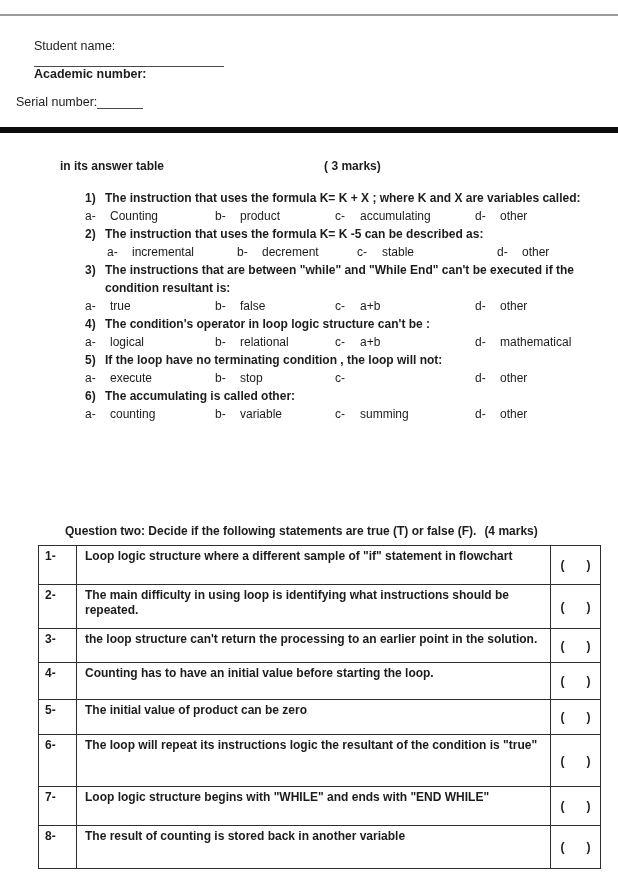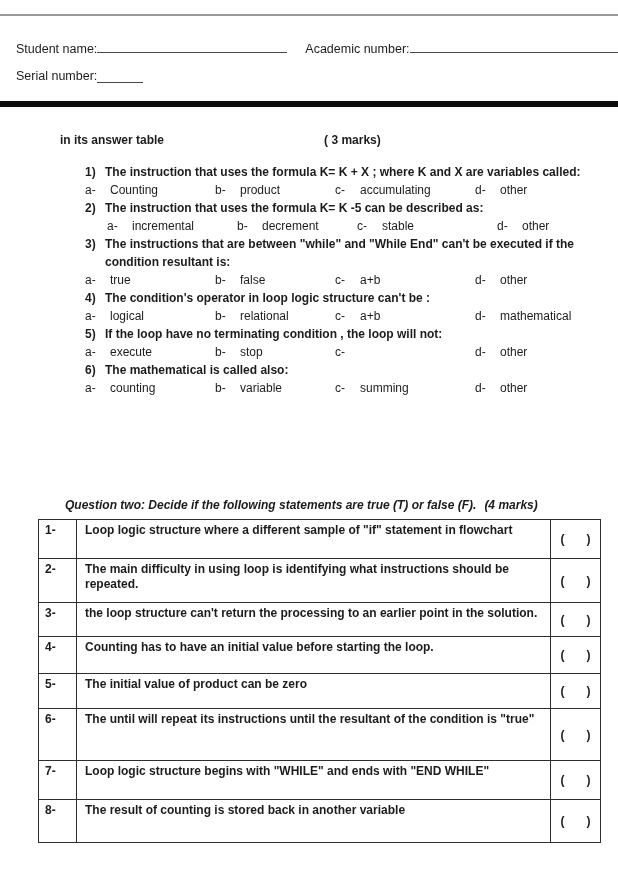--- a/index.html
+++ b/index.html
@@ -7,25 +7,25 @@
   body {
     width: 618px; height: 890px;
     background: #ffffff;
     font-family: "Liberation Sans", sans-serif;
     color: #1c1c1c;
     overflow: hidden;
     position: relative;
   }
   
   .top-rule { height: 2px; background: #9a9a9a; margin-top: 14px; }
-  .hdr-row1 { display: flex; align-items: baseline; margin: 23px 0 0 16px; font-size: 12.5px; }
+  .hdr-row1 { display: flex; align-items: baseline; margin: 23px 0 0 16px; font-size: 12.5px; flex-direction: column; }
   .hdr-row2 { display: flex; align-items: flex-end; margin: 13px 0 0 16px; font-size: 12.5px; }
   .blank { display: inline-block; height: 14px; border-bottom: 1.4px solid #4a4a4a; }
   .blank-student { width: 190px; }
-  .lbl-acad { margin-left: 18px; }
+  .lbl-acad { margin-left: 18px; font-weight: bold; }
   .blank-acad { flex: 1; }
   .blank-serial { width: 46px; }
   .thick-rule { height: 6px; background: #0d0d0d; margin-top: 18px; }
 
   
   .q1 { margin: 24px 0 0 60px; font-size: 12px; width: 532px; }
   .q1-head { font-weight: bold; line-height: 19px; }
   .q1-head .u { text-decoration: underline; }
   .q1-head-line2 { font-weight: bold; line-height: 19px; }
   .q1-head-line2 .marks { margin-left: 160px; text-align: right; }
@@ -33,21 +33,21 @@
   .q-line { display: flex; line-height: 18px; }
   .q-num { width: 20px; flex-shrink: 0; font-weight: bold; }
   .q-text { flex: 1; font-weight: bold; }
   .opts { display: grid; grid-template-columns: 130px 120px 140px auto; line-height: 18px; }
   .opts.indent { margin-left: 22px; }
   .opt { display: flex; }
   .ol { width: 25px; flex-shrink: 0; }
   .ot { display: inline-block; max-width: 92px; }
 
   
-  .q2-head { margin: 100px 0 0 65px; font-size: 12px; font-weight: bold; line-height: 17px; font-style: italic; }
+  .q2-head { margin: 100px 0 0 65px; font-size: 12px; font-weight: bold; line-height: 17px; }
   .q2-head .marks { margin-left: 8px; }
   table.tf { border-collapse: collapse; margin: 5px 0 0 38px; width: 563px; table-layout: fixed; font-size: 12px; }
   table.tf td { border: 1.6px solid #2e2e2e; }
   col.c1 { width: 38px; } col.c3 { width: 50px; }
   td.c-num { font-weight: bold; vertical-align: top; padding: 3px 0 0 6px; }
   td.c-st  { font-weight: bold; vertical-align: top; padding: 3px 8px 2px 8px; line-height: 15px; }
   td.c-ans { font-weight: bold; vertical-align: middle; }
   td.c-ans .pw { display: flex; justify-content: center; gap: 22px; }
   tr:nth-child(1) td { height: 39px; }
   tr:nth-child(2) td { height: 44px; }
@@ -190,21 +190,21 @@
           <span class="ol">c-</span>
         </span>
       <span class="opt">
           <span class="ol">d-</span>
           <span class="ot">other</span>
         </span>
     </div>
 
     <div class="q-line">
       <span class="q-num">6)</span>
-      <span class="q-text">The mathematical is called also:</span>
+      <span class="q-text">The accumulating is called other:</span>
     </div>
     <div class="opts">
       <span class="opt">
           <span class="ol">a-</span>
           <span class="ot">counting</span>
         </span>
       <span class="opt">
           <span class="ol">b-</span>
           <span class="ot">variable</span>
         </span>
@@ -275,21 +275,21 @@
     <td class="c-st">The initial value of product can be zero</td>
     <td class="c-ans">
           <div class="pw">
             <span>(</span>
             <span>)</span>
           </div>
         </td>
   </tr>
   <tr>
     <td class="c-num">6-</td>
-    <td class="c-st">The until will repeat its instructions until the resultant of the condition is "true"</td>
+    <td class="c-st">The loop will repeat its instructions logic the resultant of the condition is "true"</td>
     <td class="c-ans">
           <div class="pw">
             <span>(</span>
             <span>)</span>
           </div>
         </td>
   </tr>
   <tr>
     <td class="c-num">7-</td>
     <td class="c-st">Loop logic structure begins with "WHILE" and ends with "END WHILE"</td>

